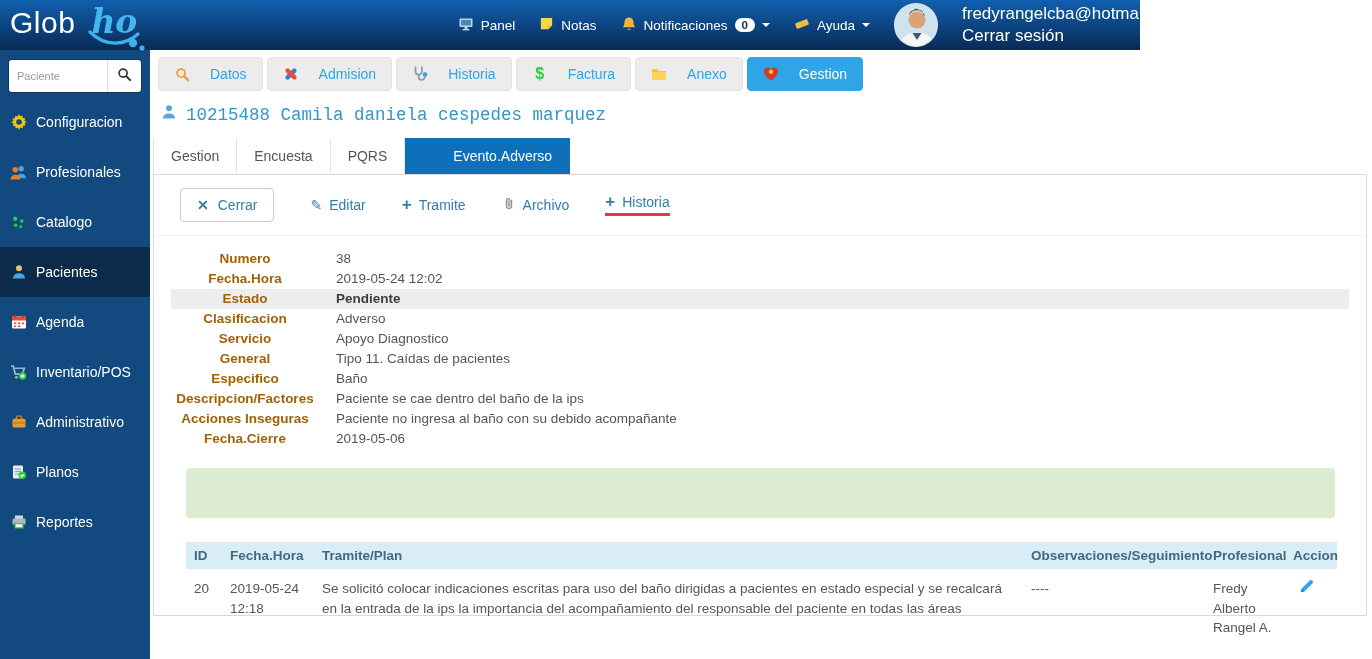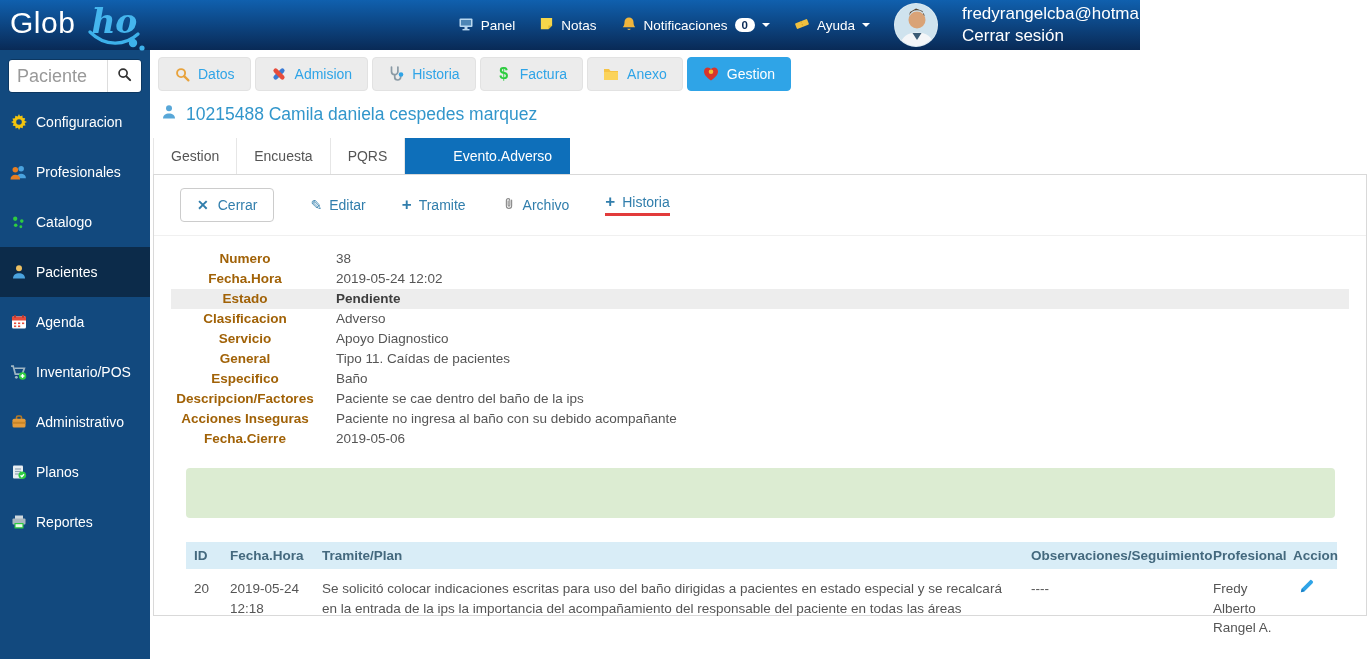--- a/index.html
+++ b/index.html
@@ -27,41 +27,41 @@
   .user-block { font-size:17px; line-height:1.3; max-width:178px; overflow:hidden;
     white-space:nowrap; }
   .user-block .logout { cursor:pointer; }
 
   
   .sidebar { position:absolute; top:50px; left:0; width:150px; height:609px;
     background:#12497e; }
   .search-group { display:flex; margin:9px 8px 4px 8px; height:34px; border-radius:4px;
     overflow:hidden; border:1px solid #0c3761; }
   .search-group input { flex:1; width:60px; border:none; outline:none; padding:0 8px;
-    font-size:18px; color:#404040; font-family:"Liberation Sans",sans-serif; }
+    font-size:11px; color:#404040; font-family:"Liberation Sans",sans-serif; }
   .search-group input::placeholder { color:#999; }
   .search-group button { width:34px; background:#fff; border:none; border-left:1px solid #ddd;
     cursor:pointer; display:flex; align-items:center; justify-content:center; }
   .side-item { display:flex; align-items:center; gap:9px; height:50px; padding-left:10px;
     color:#fff; font-size:14px; cursor:pointer; }
   .side-item.active { background:#0c2b4a; }
   .sicon { width:17px; height:17px; flex:none; display:flex; align-items:center; justify-content:center; }
 
   
   .main { position:absolute; top:50px; left:150px; width:1222px; height:609px; background:#fff; }
 
   .tabs-row { display:flex; gap:4px; padding:7px 0 0 8px; }
-  .tab { display:flex; align-items:flex-end; gap:8px; background:#ececec; border:1px solid #e2e2e2;
+  .tab { display:flex; align-items:flex-end; gap:20px; background:#ececec; border:1px solid #e2e2e2;
     border-radius:4px; padding:8px 15px; color:#2fa4e7; font-size:14px; cursor:pointer; }
   .tab.active { background:#2fa4e7; border-color:#2fa4e7; color:#fff; }
   .ticon { width:16px; height:16px; display:flex; align-items:center; justify-content:center; }
   .dollar { color:#2ecc40; font-weight:bold; font-size:16px; }
 
-  .patient-title { display:flex; align-items:flex-start; gap:9px; margin:13px 0 0 11px;
-    color:#3296cb; font-size:17.5px; }
+  .patient-title { display:flex; align-items:center; gap:9px; margin:13px 0 0 11px;
+    color:#3296cb; font-size:17.5px;font-family:Liberation Mono, monospace; }
 
   .subtabs { display:flex; margin:13px 0 0 3px; align-items:stretch; }
   .subtab { padding:10px 17px; font-size:14px; color:#555; cursor:pointer;
     border-right:1px solid #e6e6e6; background:#fff; }
   .subtab:first-child { border-left:1px solid #e6e6e6; }
   .subtab.active { background:#0e6fba; color:#fff; border-color:#0e6fba;padding-left:48px; }
 
   .panel { margin:0 5px 0 3px; border:1px solid #d9d9d9; height:442px; background:#fff; }
 
   .actionbar { display:flex; align-items:center; gap:36px; padding:13px 0 13px 26px;

